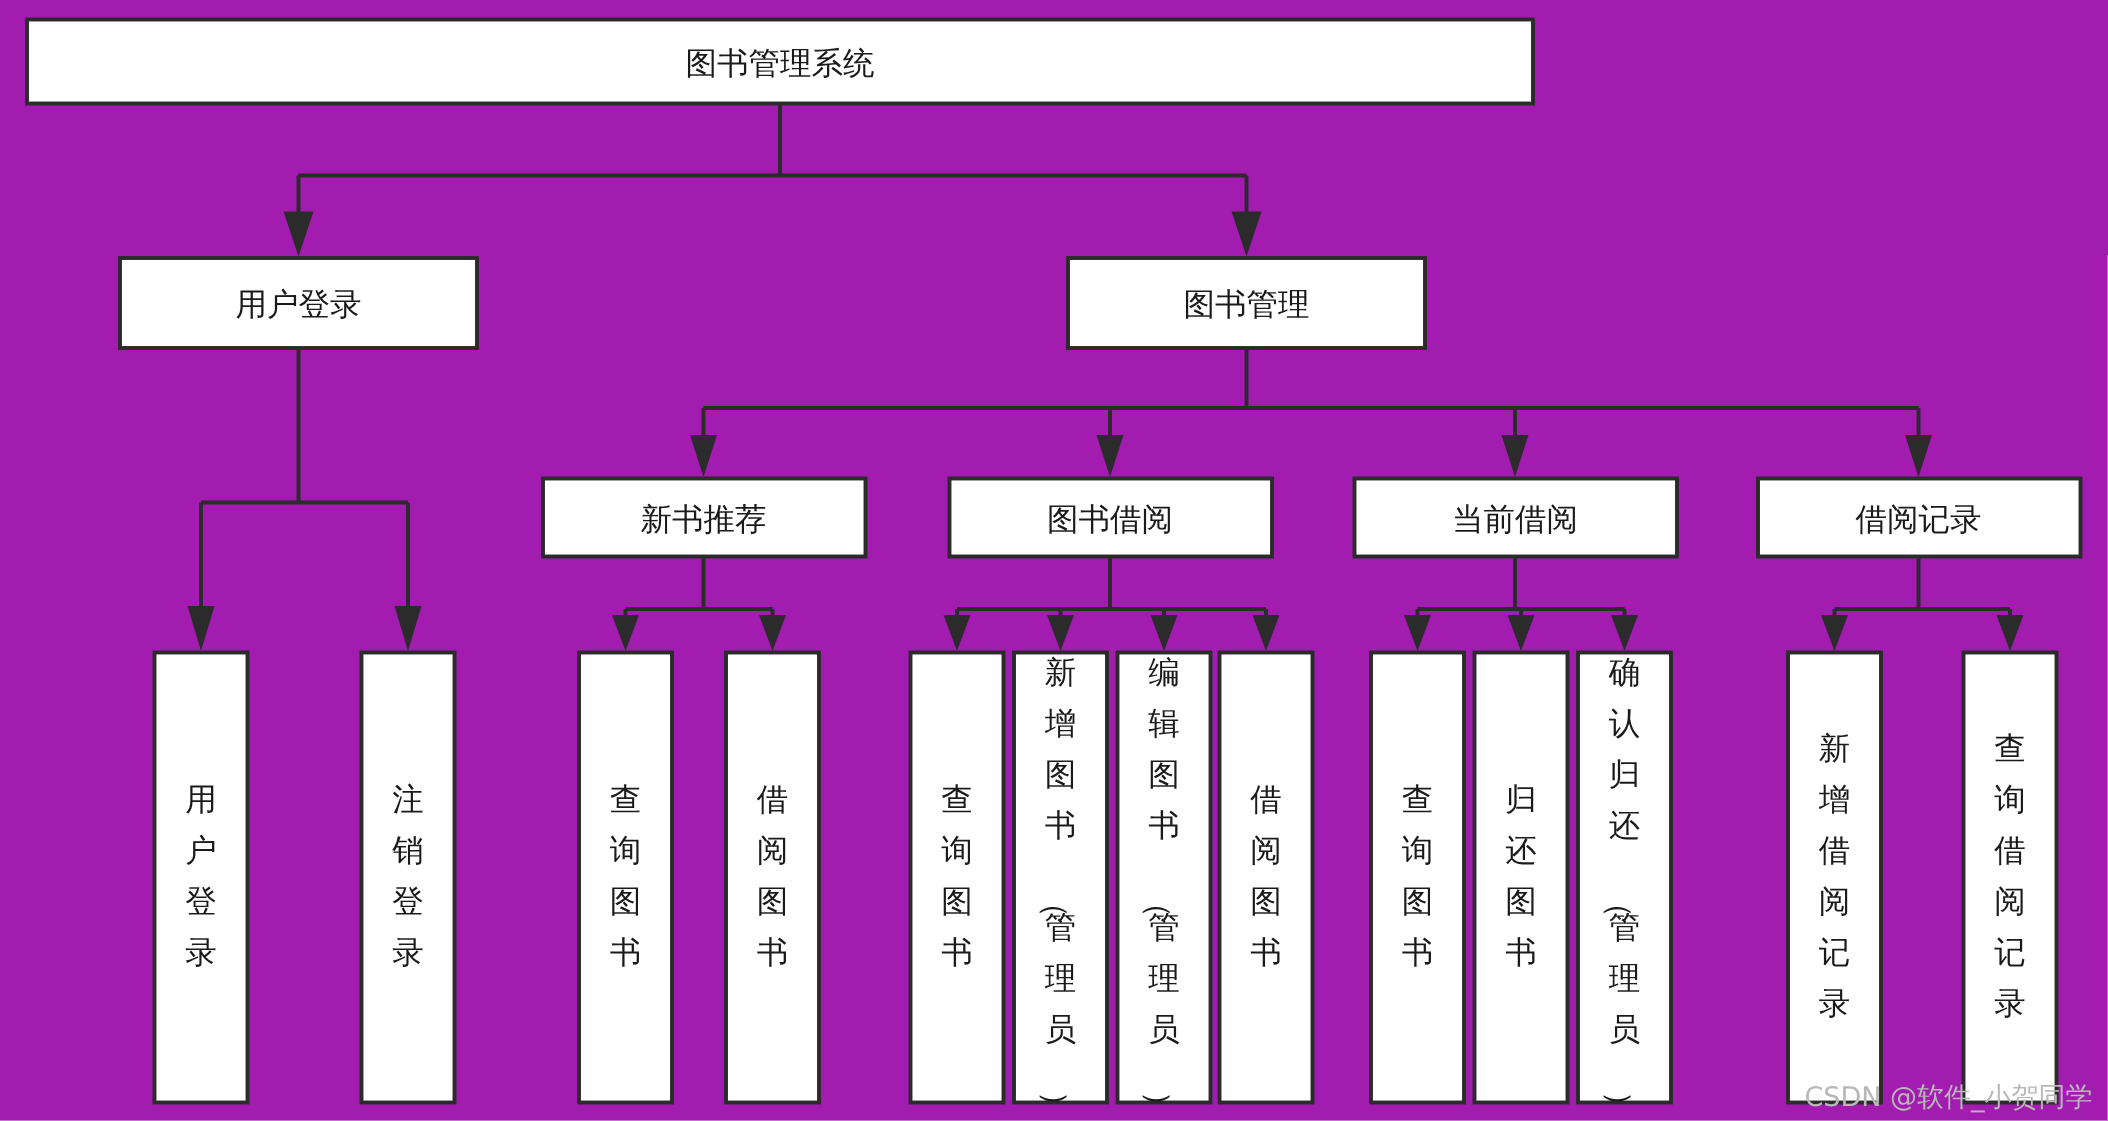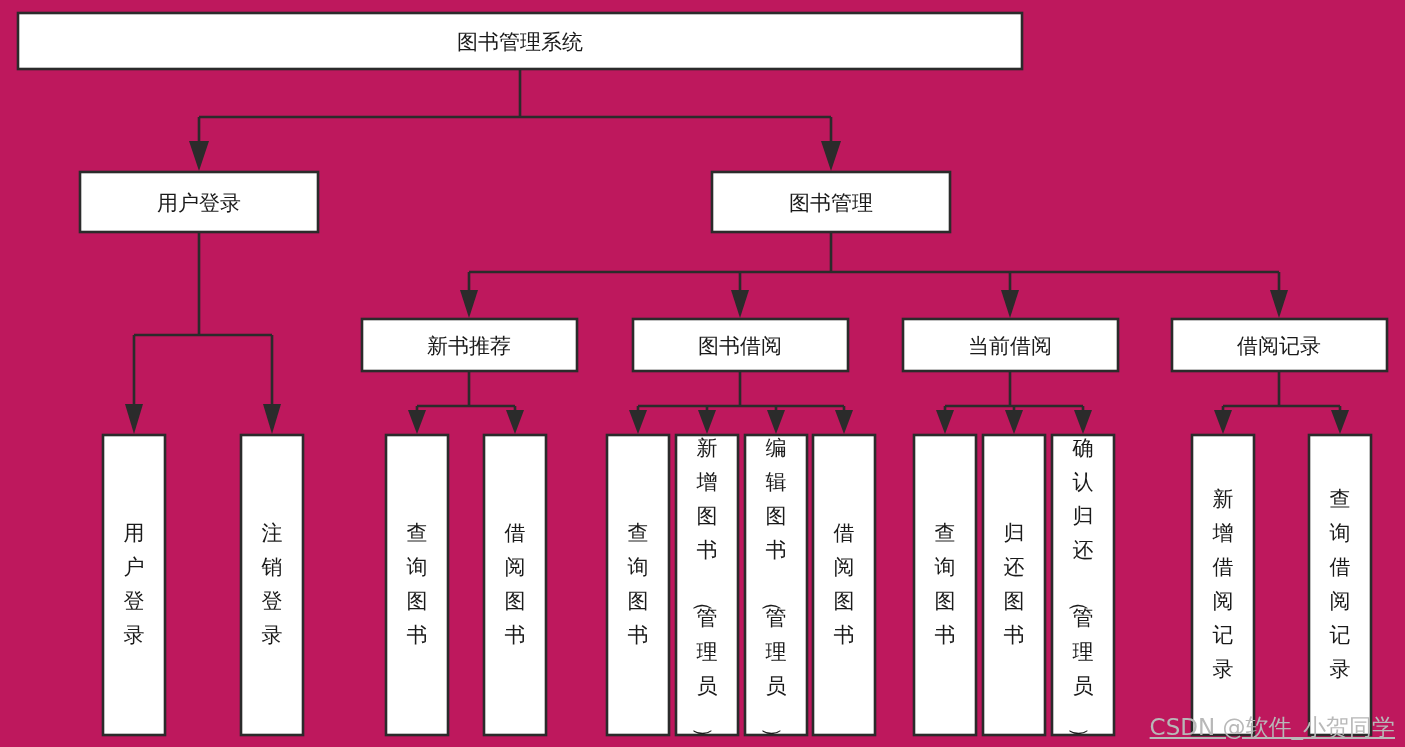--- a/index.html
+++ b/index.html
@@ -11,21 +11,21 @@
   body {
     width: 1405px;
     height: 747px;
     overflow: hidden;
     font-family: "DejaVu Sans", "Liberation Sans", sans-serif;
   }
   #diagram-root {
     position: relative;
     width: 1405px;
     height: 747px;
-    background: #be185d;
+    background: #a21caf;
   }
   svg#flow {
     position: absolute;
     left: 0;
     top: 0;
     width: 1405px;
     height: 747px;
     display: block;
   }
   .node-rect {
@@ -55,25 +55,24 @@
     font-family: "DejaVu Sans", "Liberation Sans", sans-serif;
     font-size: 21px;
     fill: #1a1a1a;
     text-anchor: middle;
   }
   .watermark {
     position: absolute;
     right: 10px;
     bottom: 4px;
     font-family: "DejaVu Sans", "Liberation Sans", sans-serif;
-    font-size: 23px;
+    font-size: 18px;
     color: #b8b8b8;
     white-space: nowrap;
     user-select: none;
-    text-decoration: underline;
   }
 </style>
 </head>
 <body>
 
 <div id="diagram-root">
 
   <svg id="flow" viewBox="0 0 1405 747" xmlns="http://www.w3.org/2000/svg">
 
     <g>

